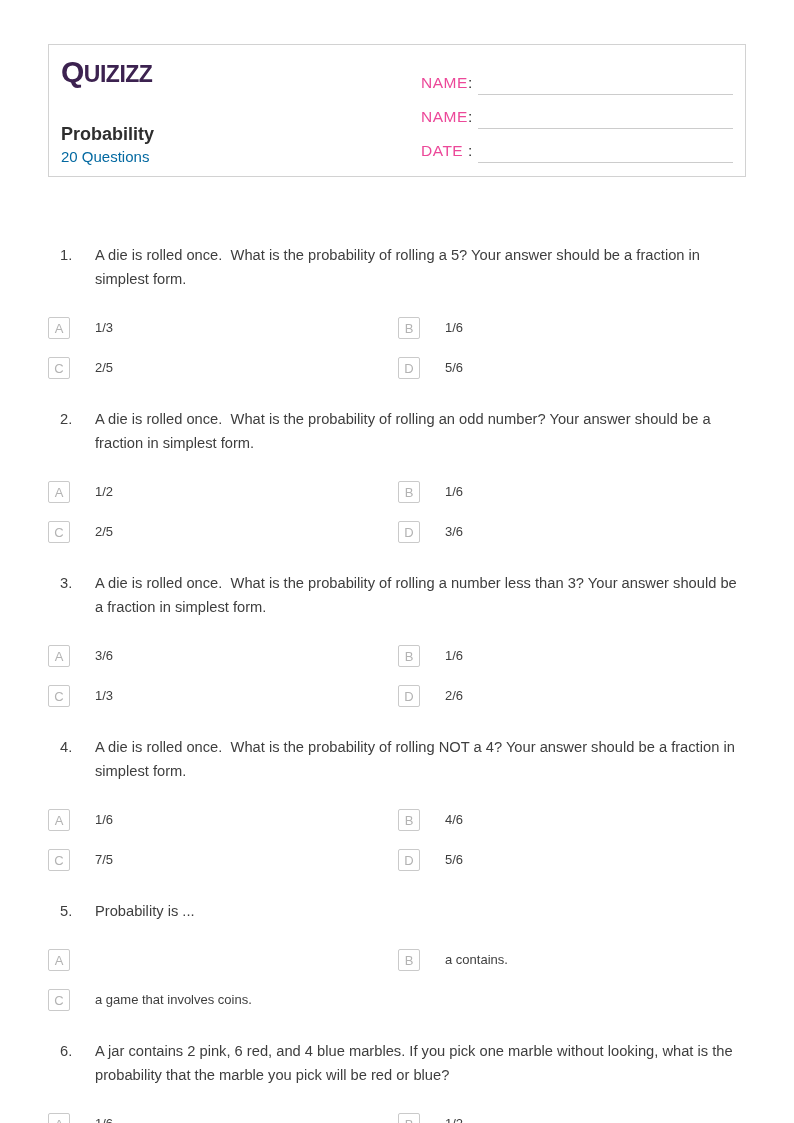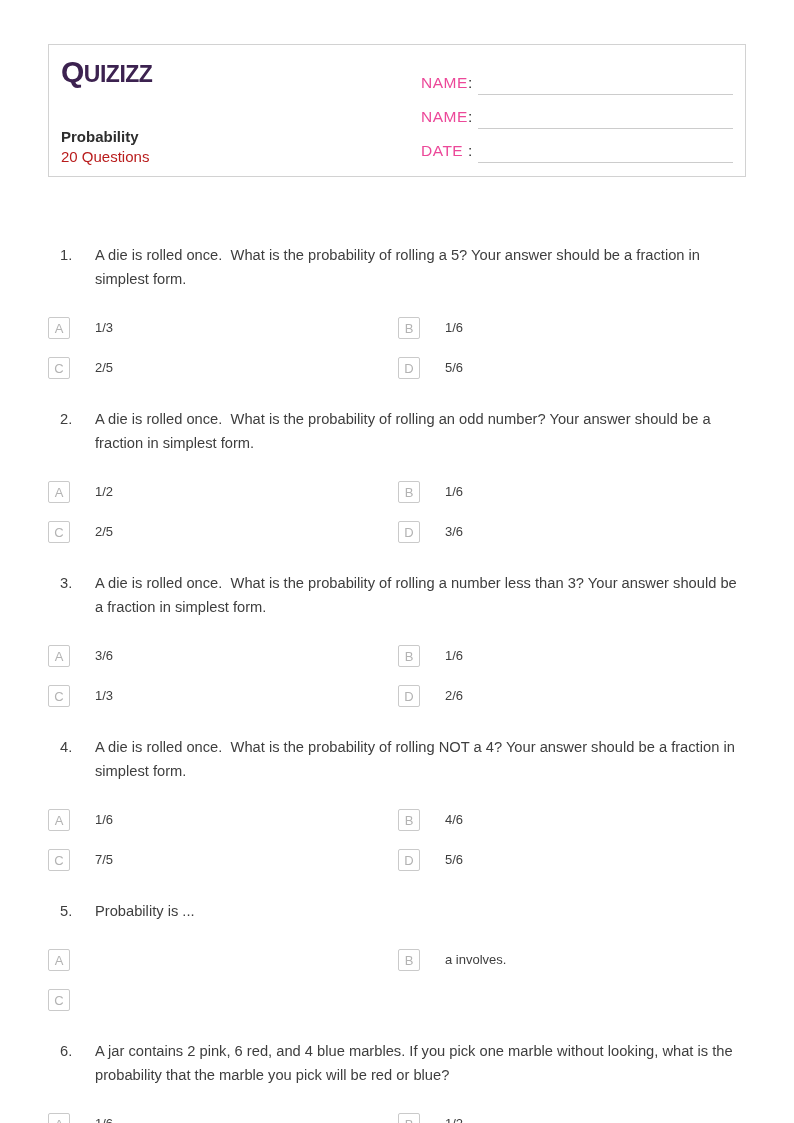--- a/index.html
+++ b/index.html
@@ -31,28 +31,28 @@
     color: #3c2250;
     text-transform: uppercase;
     line-height: 30px;
   }
   .logo::first-letter { font-size: 30px; }
   .title-block {
     position: absolute;
     left: 12px; bottom: 11px;
   }
   .quiz-title {
-    font-size: 15px;
+    font-size: 18px;
     font-weight: 700;
     color: #2e2e2e;
     margin-bottom: 3px;
   }
   .quiz-subtitle {
     font-size: 15px;
-    color: #b91c1c;
+    color: #0369a1;
   }
   .fields {
     position: absolute;
     left: 372px; top: 20px;
     width: 312px;
   }
   .field-row {
     position: relative;
     height: 34px;
   }
@@ -280,25 +280,26 @@
       <div class="q-num">5.</div>
       <div class="q-text">Probability is ...</div>
     </div>
     <div class="options">
   <div class="option">
     <span class="opt-letter">A</span>
   </div>
 
   <div class="option">
     <span class="opt-letter">B</span>
-    <span class="opt-text">a involves.</span>
-  </div>
-
-  <div class="option">
-    <span class="opt-letter">C</span>
+    <span class="opt-text">a contains.</span>
+  </div>
+
+  <div class="option">
+    <span class="opt-letter">C</span>
+    <span class="opt-text">a game that involves coins.</span>
   </div>
 </div>
   </div>
 
   <div class="question-block">
     <div class="q-row">
       <div class="q-num">6.</div>
       <div class="q-text">A jar contains 2 pink, 6 red, and 4 blue marbles. If you pick one marble without looking, what is the probability that the marble you pick will be red or blue?</div>
     </div>
     <div class="options">

